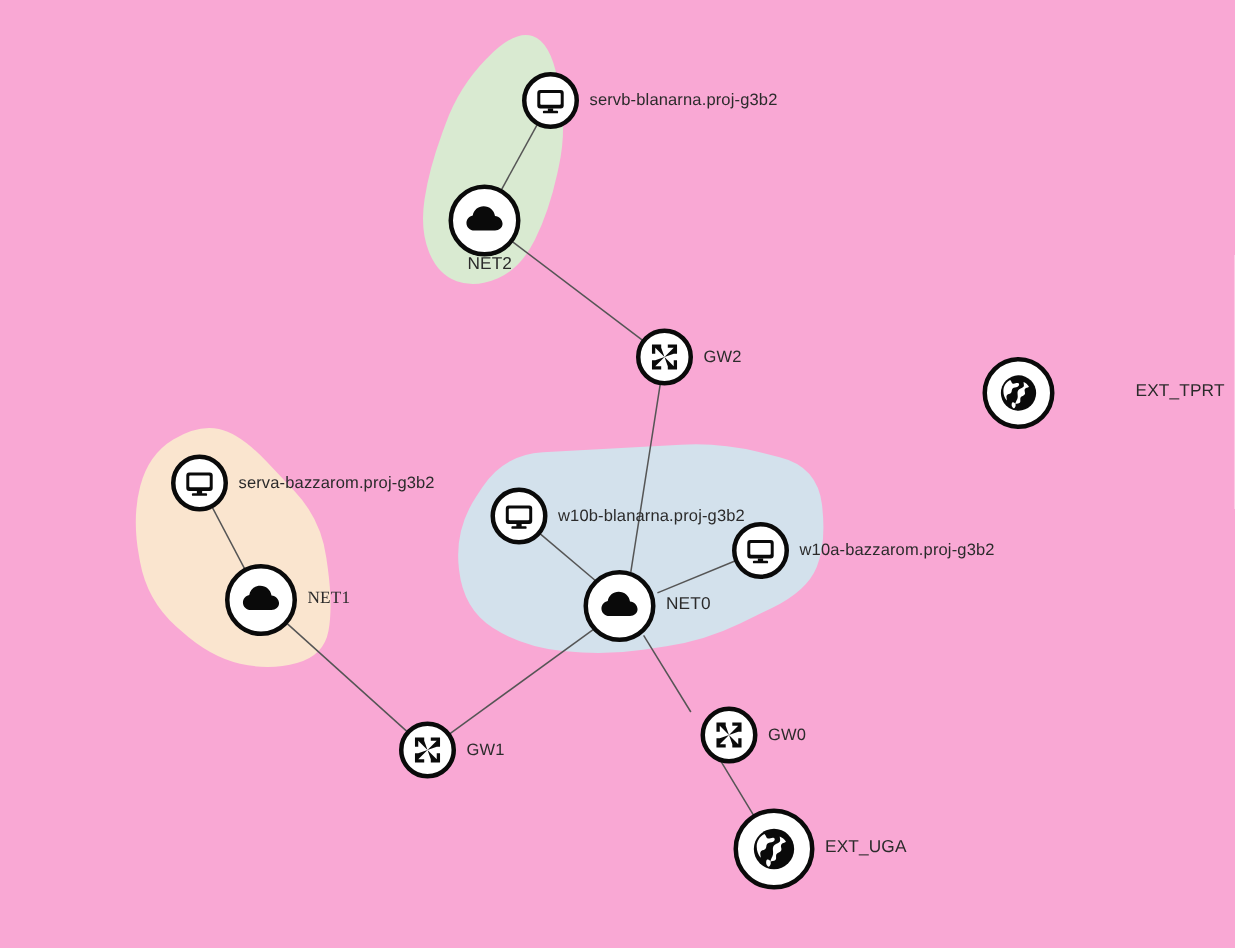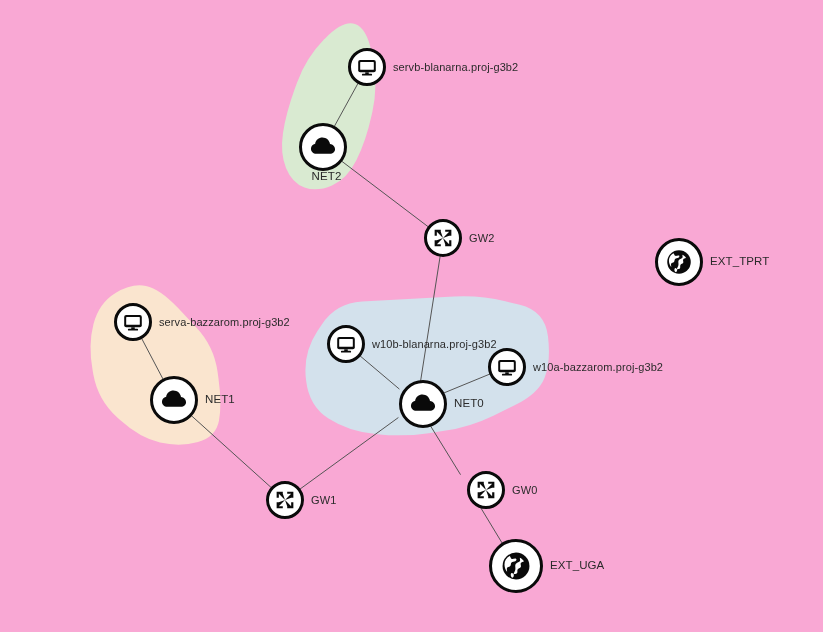--- a/index.html
+++ b/index.html
@@ -76,21 +76,21 @@
         <div class="circle" style="width: 38px; height: 38px; border-color: rgb(10, 10, 10); background: rgb(255, 255, 255);">
           <svg width="22" height="22" viewBox="0 0 100 100" class="glyph">
             <rect x="10" y="18" width="80" height="56" rx="9" ry="9" fill="#0a0a0a"></rect>
             <rect x="19" y="27" width="62" height="36" rx="3" ry="3" fill="#ffffff"></rect>
             <rect x="42" y="74" width="16" height="9" fill="#0a0a0a"></rect>
             <rect x="27" y="81" width="46" height="8" rx="3" fill="#0a0a0a"></rect>
           </svg>
         </div>
         <span class="label" style="color: rgb(43, 43, 43);">serva-bazzarom.proj-g3b2</span>
       </div>
-      <div class="node big" style="left: 150px; top: 376px; height: 48px;">
+      <div class="node big" style="left: 150px; top: 376px; height: 48px; font-family: Liberation Serif, serif;">
         <div class="circle" style="width: 48px; height: 48px; border-color: rgb(10, 10, 10); background: rgb(255, 255, 255);">
           <svg width="28" height="28" viewBox="0 0 100 100" class="glyph">
             <path fill="#0a0a0a" d="M26 74c-11 0-19-8-19-18 0-9 6-16 15-18 2-13 13-22 26-22 14 0 25 10 27 23 10 1 18 9 18 19 0 9-8 16-18 16z"></path>
           </svg>
         </div>
         <span class="label" style="color: rgb(43, 43, 43);">NET1</span>
       </div>
       <div class="node" style="left: 266px; top: 481px; height: 38px; text-align: center;">
         <div class="circle" style="width: 38px; height: 38px; border-color: rgb(10, 10, 10); background: rgb(255, 255, 255);">
           <svg width="22" height="22" viewBox="0 0 100 100" class="glyph">
@@ -119,21 +119,21 @@
         <div class="circle" style="width: 38px; height: 38px; border-color: rgb(10, 10, 10); background: rgb(255, 255, 255);">
           <svg width="22" height="22" viewBox="0 0 100 100" class="glyph">
             <rect x="10" y="18" width="80" height="56" rx="9" ry="9" fill="#0a0a0a"></rect>
             <rect x="19" y="27" width="62" height="36" rx="3" ry="3" fill="#ffffff"></rect>
             <rect x="42" y="74" width="16" height="9" fill="#0a0a0a"></rect>
             <rect x="27" y="81" width="46" height="8" rx="3" fill="#0a0a0a"></rect>
           </svg>
         </div>
         <span class="label" style="color: rgb(43, 43, 43);">w10a-bazzarom.proj-g3b2</span>
       </div>
-      <div class="node big" style="left: 399px; top: 380px; height: 48px;">
+      <div class="node big" style="left: 389px; top: 380px; height: 48px;">
         <div class="circle" style="width: 48px; height: 48px; border-color: rgb(10, 10, 10); background: rgb(255, 255, 255);">
           <svg width="28" height="28" viewBox="0 0 100 100" class="glyph">
             <path fill="#0a0a0a" d="M26 74c-11 0-19-8-19-18 0-9 6-16 15-18 2-13 13-22 26-22 14 0 25 10 27 23 10 1 18 9 18 19 0 9-8 16-18 16z"></path>
           </svg>
         </div>
         <span class="label" style="color: rgb(43, 43, 43);">NET0</span>
       </div>
       <div class="node" style="left: 467px; top: 471px; height: 38px;">
         <div class="circle" style="width: 38px; height: 38px; border-color: rgb(10, 10, 10); background: rgb(255, 255, 255);">
           <svg width="22" height="22" viewBox="0 0 100 100" class="glyph">
@@ -153,21 +153,21 @@
             <circle cx="50" cy="50" r="42" fill="#0a0a0a"></circle>
             <g fill="#ffffff">
               <path d="M30 19c4 3 3 8 7 9 4 1 9-3 13-1 3 2 1 6-2 8-4 2-9 1-12 4-3 3-1 8-4 11-3 3-8 2-10 6-2 4 1 8 0 12-5-6-8-14-8-23 0-11 6-21 16-26z"></path>
               <path d="M62 24c5 2 10 6 13 11-3 3-8 2-10 6-2 4 2 8 0 12-2 4-8 4-10 8-2 4 1 9-2 12-3 3-8 1-11 4 1-6 5-10 6-16 1-6-2-12 1-17 3-5 9-5 13-9 2-3 0-7 0-11z"></path>
               <path d="M36 72c3-1 6 2 7 5 1 4-1 8-4 10-2-1-4-3-5-6-1-4 0-8 2-9z"></path>
             </g>
           </svg>
         </div>
         <span class="label" style="color: rgb(43, 43, 43);">EXT_UGA</span>
       </div>
-      <div class="node big" style="left: 655px; top: 238px; height: 48px;">
+      <div class="node big" style="left: 655px; top: 238px; height: 48px; gap: 47px;">
         <div class="circle" style="width: 48px; height: 48px; border-color: rgb(10, 10, 10); background: rgb(255, 255, 255);">
           <svg width="28" height="28" viewBox="0 0 100 100" class="glyph">
             <circle cx="50" cy="50" r="42" fill="#0a0a0a"></circle>
             <g fill="#ffffff">
               <path d="M30 19c4 3 3 8 7 9 4 1 9-3 13-1 3 2 1 6-2 8-4 2-9 1-12 4-3 3-1 8-4 11-3 3-8 2-10 6-2 4 1 8 0 12-5-6-8-14-8-23 0-11 6-21 16-26z"></path>
               <path d="M62 24c5 2 10 6 13 11-3 3-8 2-10 6-2 4 2 8 0 12-2 4-8 4-10 8-2 4 1 9-2 12-3 3-8 1-11 4 1-6 5-10 6-16 1-6-2-12 1-17 3-5 9-5 13-9 2-3 0-7 0-11z"></path>
               <path d="M36 72c3-1 6 2 7 5 1 4-1 8-4 10-2-1-4-3-5-6-1-4 0-8 2-9z"></path>
             </g>
           </svg>
         </div>

